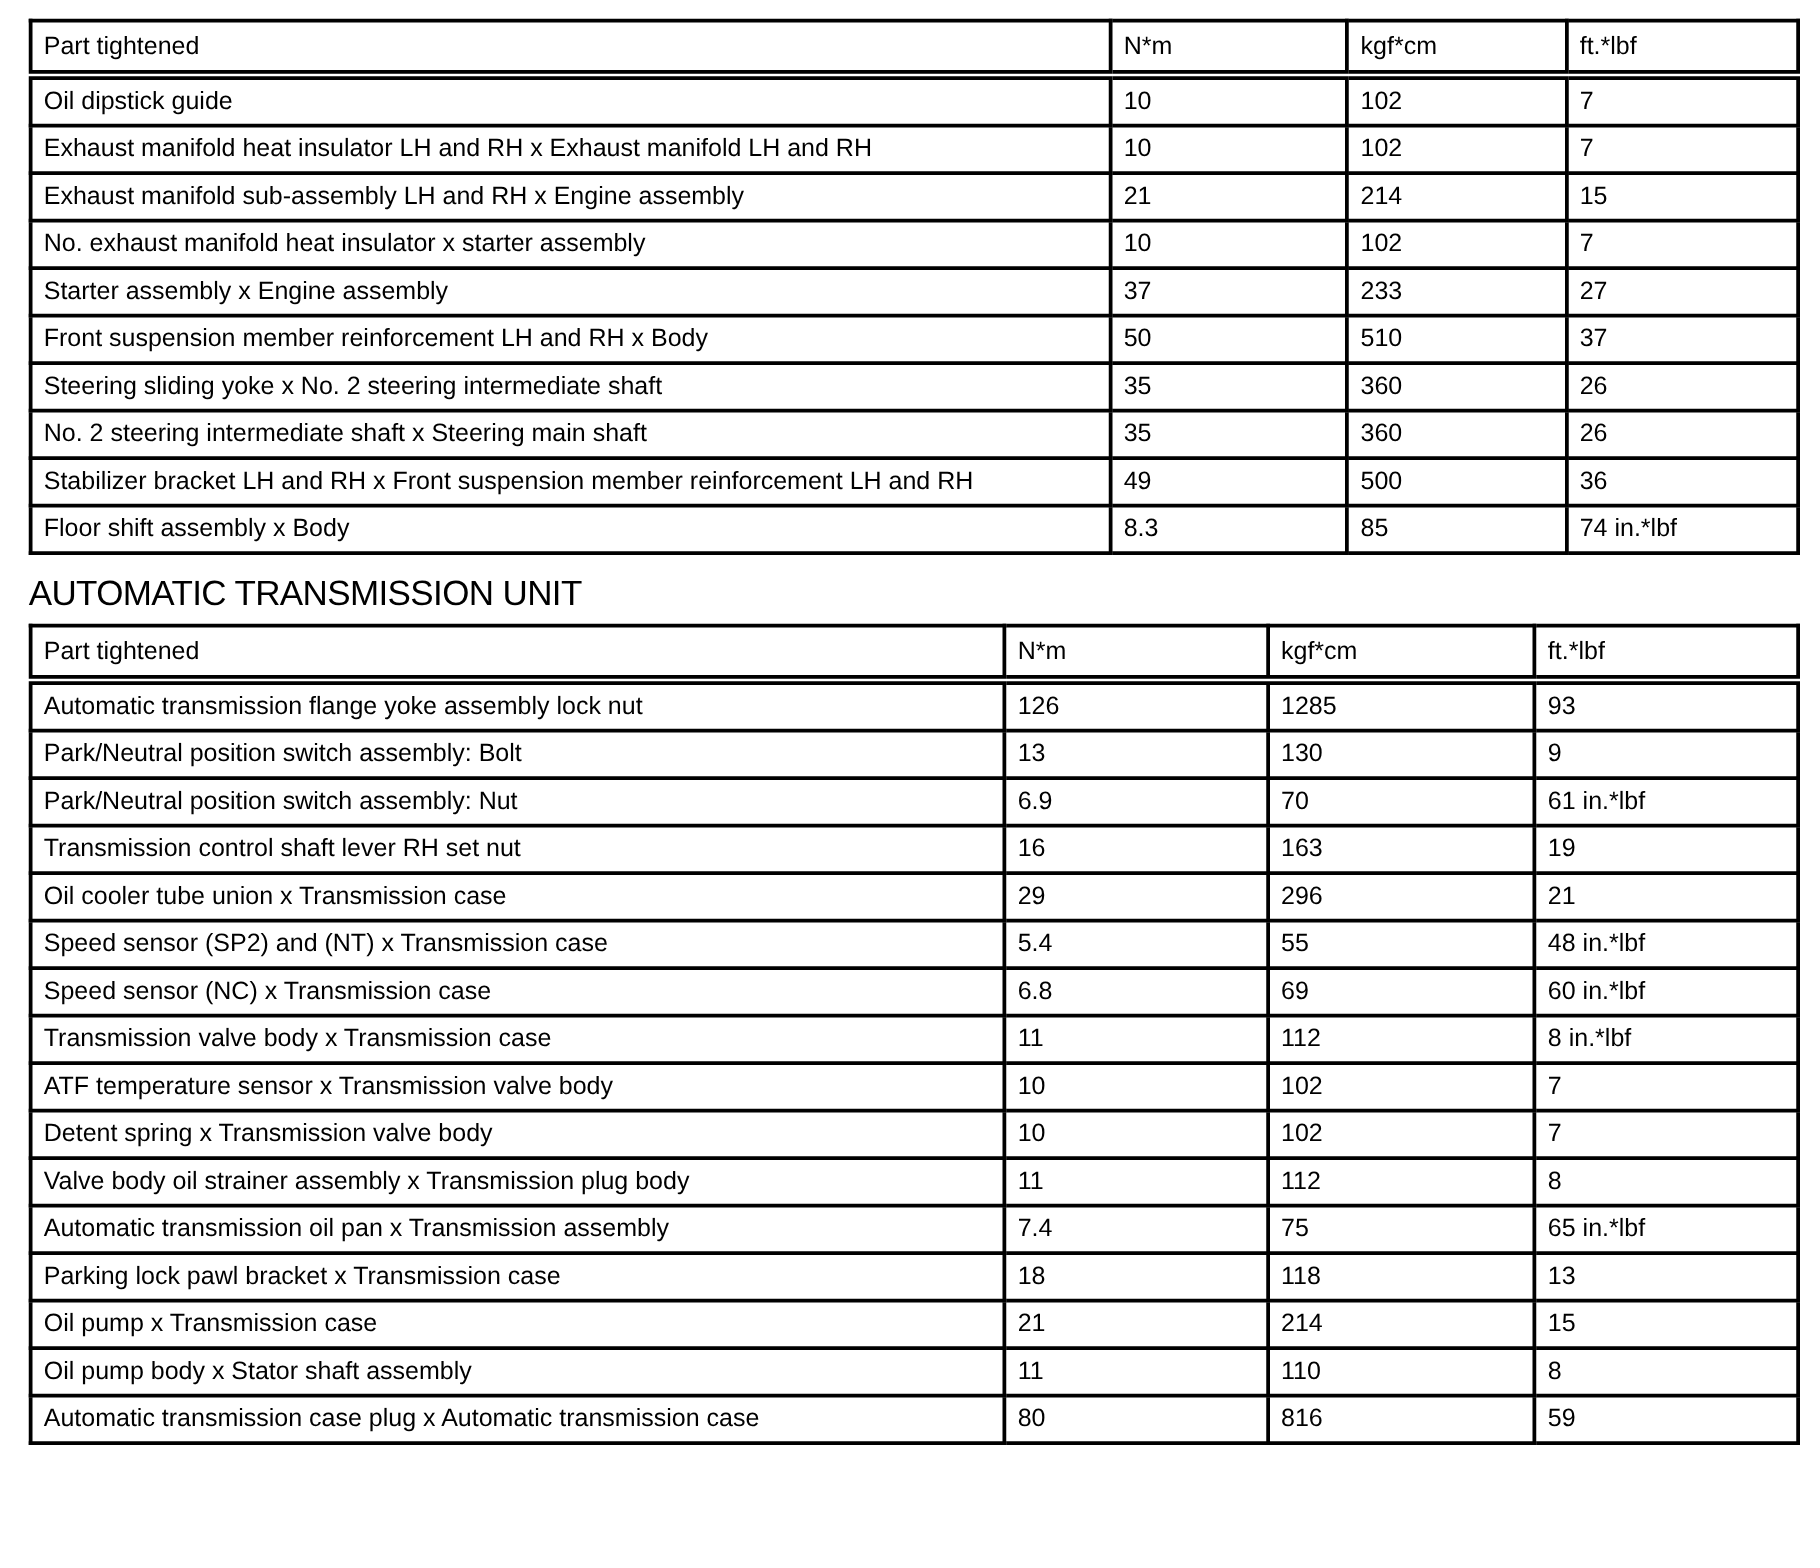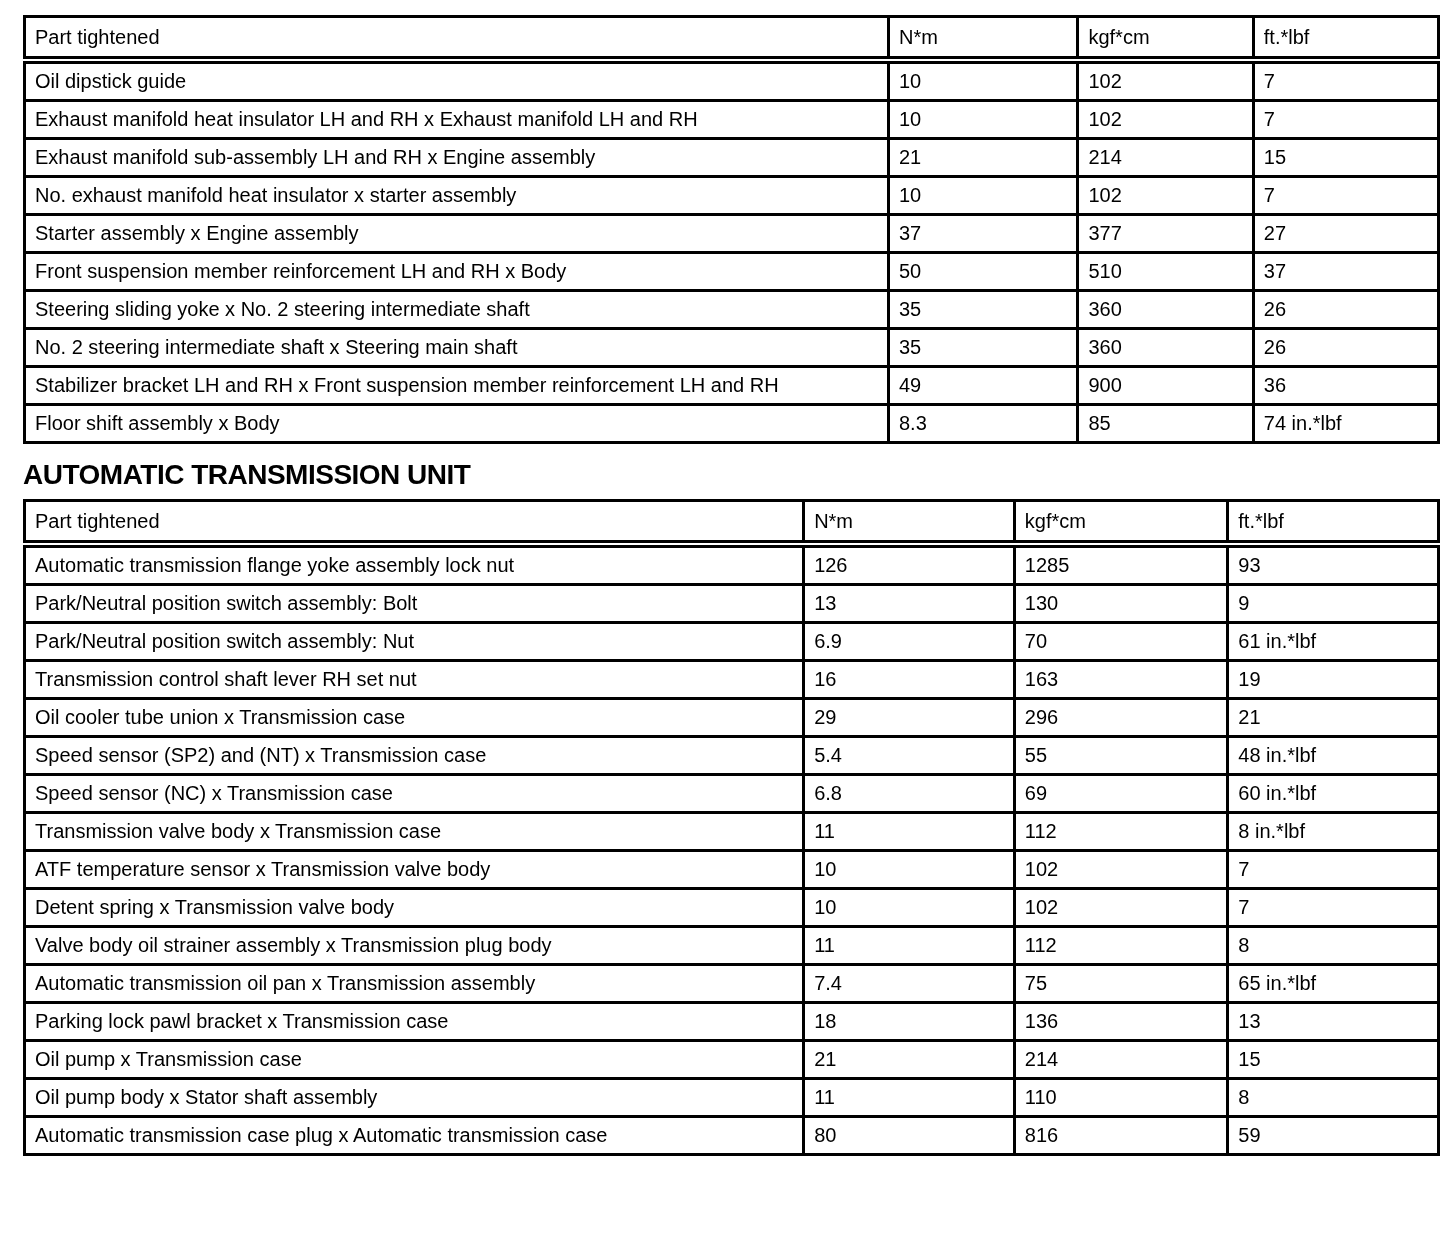--- a/index.html
+++ b/index.html
@@ -47,21 +47,21 @@
   #table1 col.c-ftlbf { width: 13.1%; }
   
   #table2 col.c-part  { width: 55.1%; }
   #table2 col.c-nm    { width: 14.9%; }
   #table2 col.c-kgf   { width: 15.1%; }
   #table2 col.c-ftlbf { width: 14.9%; }
 
   h1.section-heading {
     font-size: 28px;
     line-height: 30px;
-    font-weight: bold;
+    font-weight: normal;
     letter-spacing: -0.5px;
     margin: 16px 0 9px 0;
   }
 </style>
 </head>
 <body>
 
 <main class="page">
 
   <table id="table1" class="spec-table">
@@ -100,21 +100,21 @@
         </tr>
         <tr>
           <td>No. exhaust manifold heat insulator x starter assembly</td>
           <td>10</td>
           <td>102</td>
           <td>7</td>
         </tr>
         <tr>
           <td>Starter assembly x Engine assembly</td>
           <td>37</td>
-          <td>377</td>
+          <td>233</td>
           <td>27</td>
         </tr>
         <tr>
           <td>Front suspension member reinforcement LH and RH x Body</td>
           <td>50</td>
           <td>510</td>
           <td>37</td>
         </tr>
         <tr>
           <td>Steering sliding yoke x No. 2 steering intermediate shaft</td>
@@ -124,21 +124,21 @@
         </tr>
         <tr>
           <td>No. 2 steering intermediate shaft x Steering main shaft</td>
           <td>35</td>
           <td>360</td>
           <td>26</td>
         </tr>
         <tr>
           <td>Stabilizer bracket LH and RH x Front suspension member reinforcement LH and RH</td>
           <td>49</td>
-          <td>900</td>
+          <td>500</td>
           <td>36</td>
         </tr>
         <tr>
           <td>Floor shift assembly x Body</td>
           <td>8.3</td>
           <td>85</td>
           <td>74 in.*lbf</td>
         </tr>
       </tbody>
   </table>
@@ -229,21 +229,21 @@
         </tr>
         <tr>
           <td>Automatic transmission oil pan x Transmission assembly</td>
           <td>7.4</td>
           <td>75</td>
           <td>65 in.*lbf</td>
         </tr>
         <tr>
           <td>Parking lock pawl bracket x Transmission case</td>
           <td>18</td>
-          <td>136</td>
+          <td>118</td>
           <td>13</td>
         </tr>
         <tr>
           <td>Oil pump x Transmission case</td>
           <td>21</td>
           <td>214</td>
           <td>15</td>
         </tr>
         <tr>
           <td>Oil pump body x Stator shaft assembly</td>

